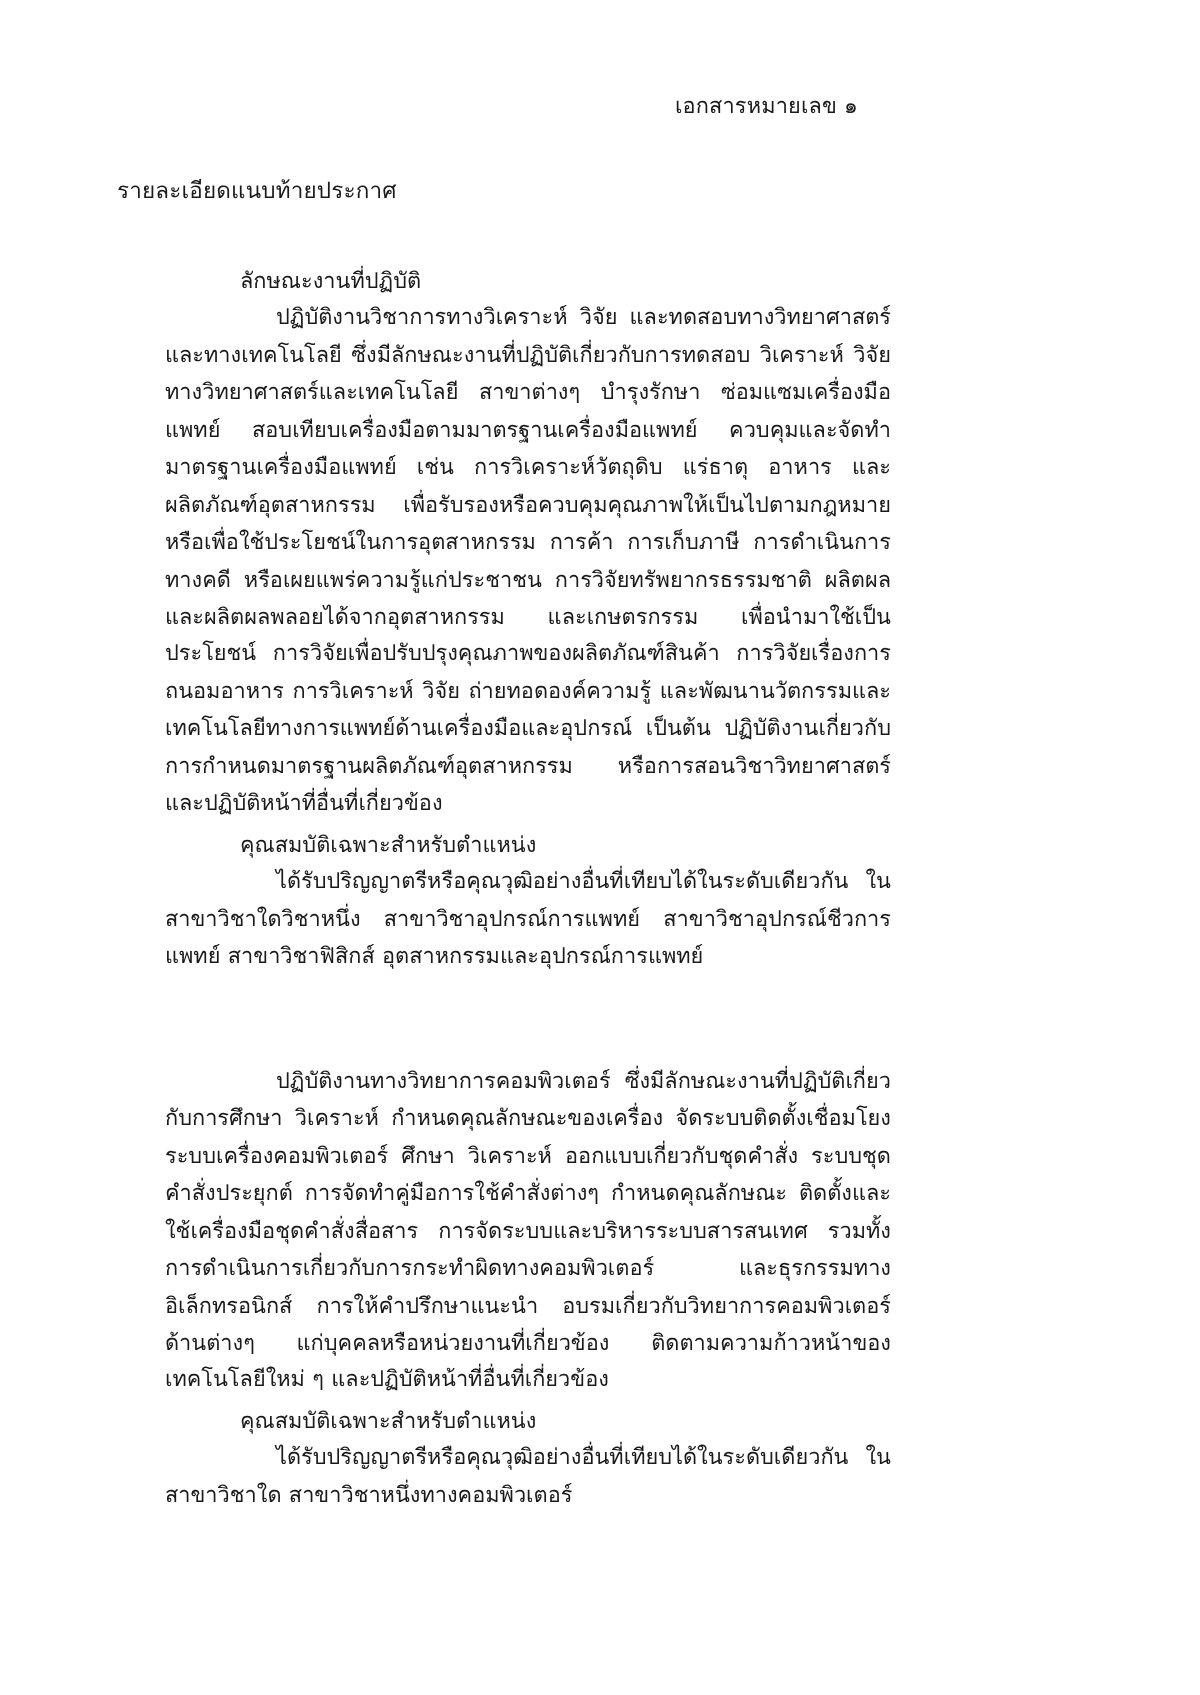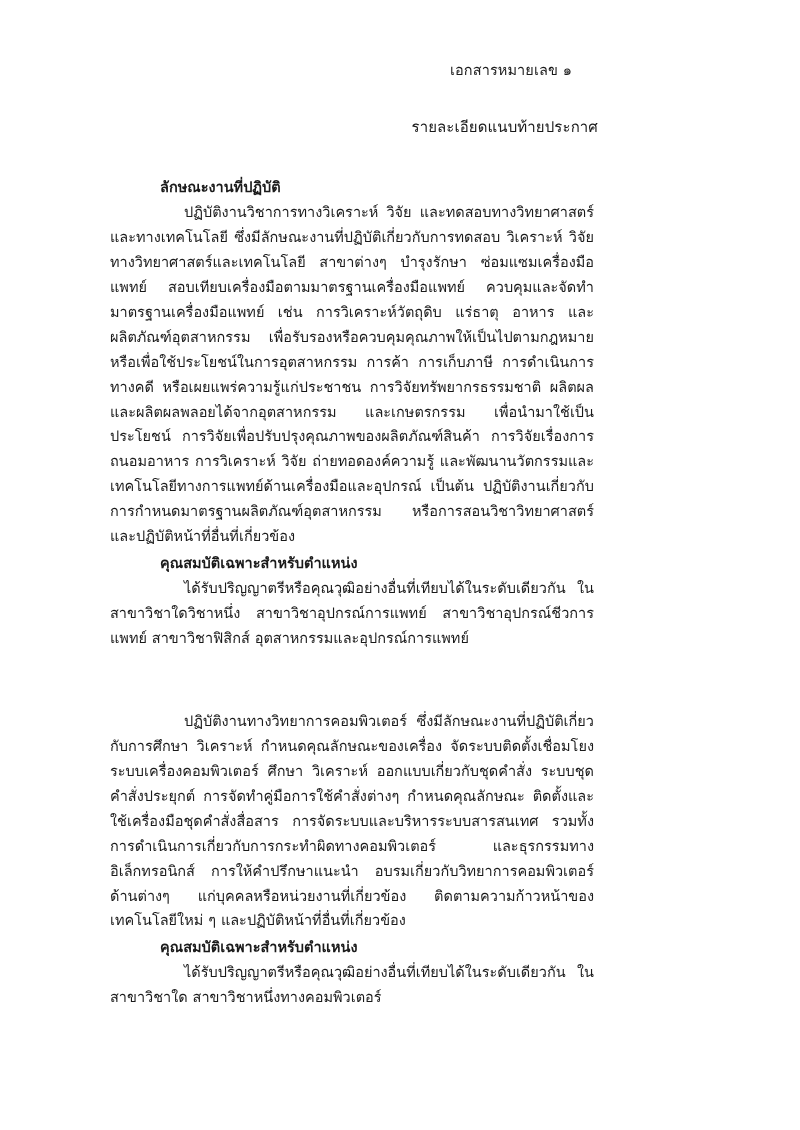--- a/index.html
+++ b/index.html
@@ -24,38 +24,38 @@
     background: #fff;
   }
   .doc-ref {
     text-align: right;
     font-size: 14.5px;
     letter-spacing: 0.1px;
     margin: 0 0 34px 0;
     padding-right: 26px;
   }
   .doc-title {
-    text-align: right;
+    text-align: left;
     font-size: 15px;
     margin: 0 0 36px 0;
     letter-spacing: 0.1px;
   }
   .section {
     margin-bottom: 4px;
   }
   .section-heading {
     font-size: 14.8px;
     font-weight: 700;
     margin: 0 0 8px 0;
     padding-left: 32px;
     text-indent: -16px;
   }
   .sub-heading {
     font-size: 14.5px;
-    font-weight: 700;
+    font-weight: 400;
     margin: 0 0 2px 0;
     padding-left: 82px;
   }
   .body-par {
     font-size: 14.5px;
     line-height: 1.72;
     text-align: justify;
     text-justify: inter-word;
     margin: 0 4px 2px 0;
     padding-left: 32px;

